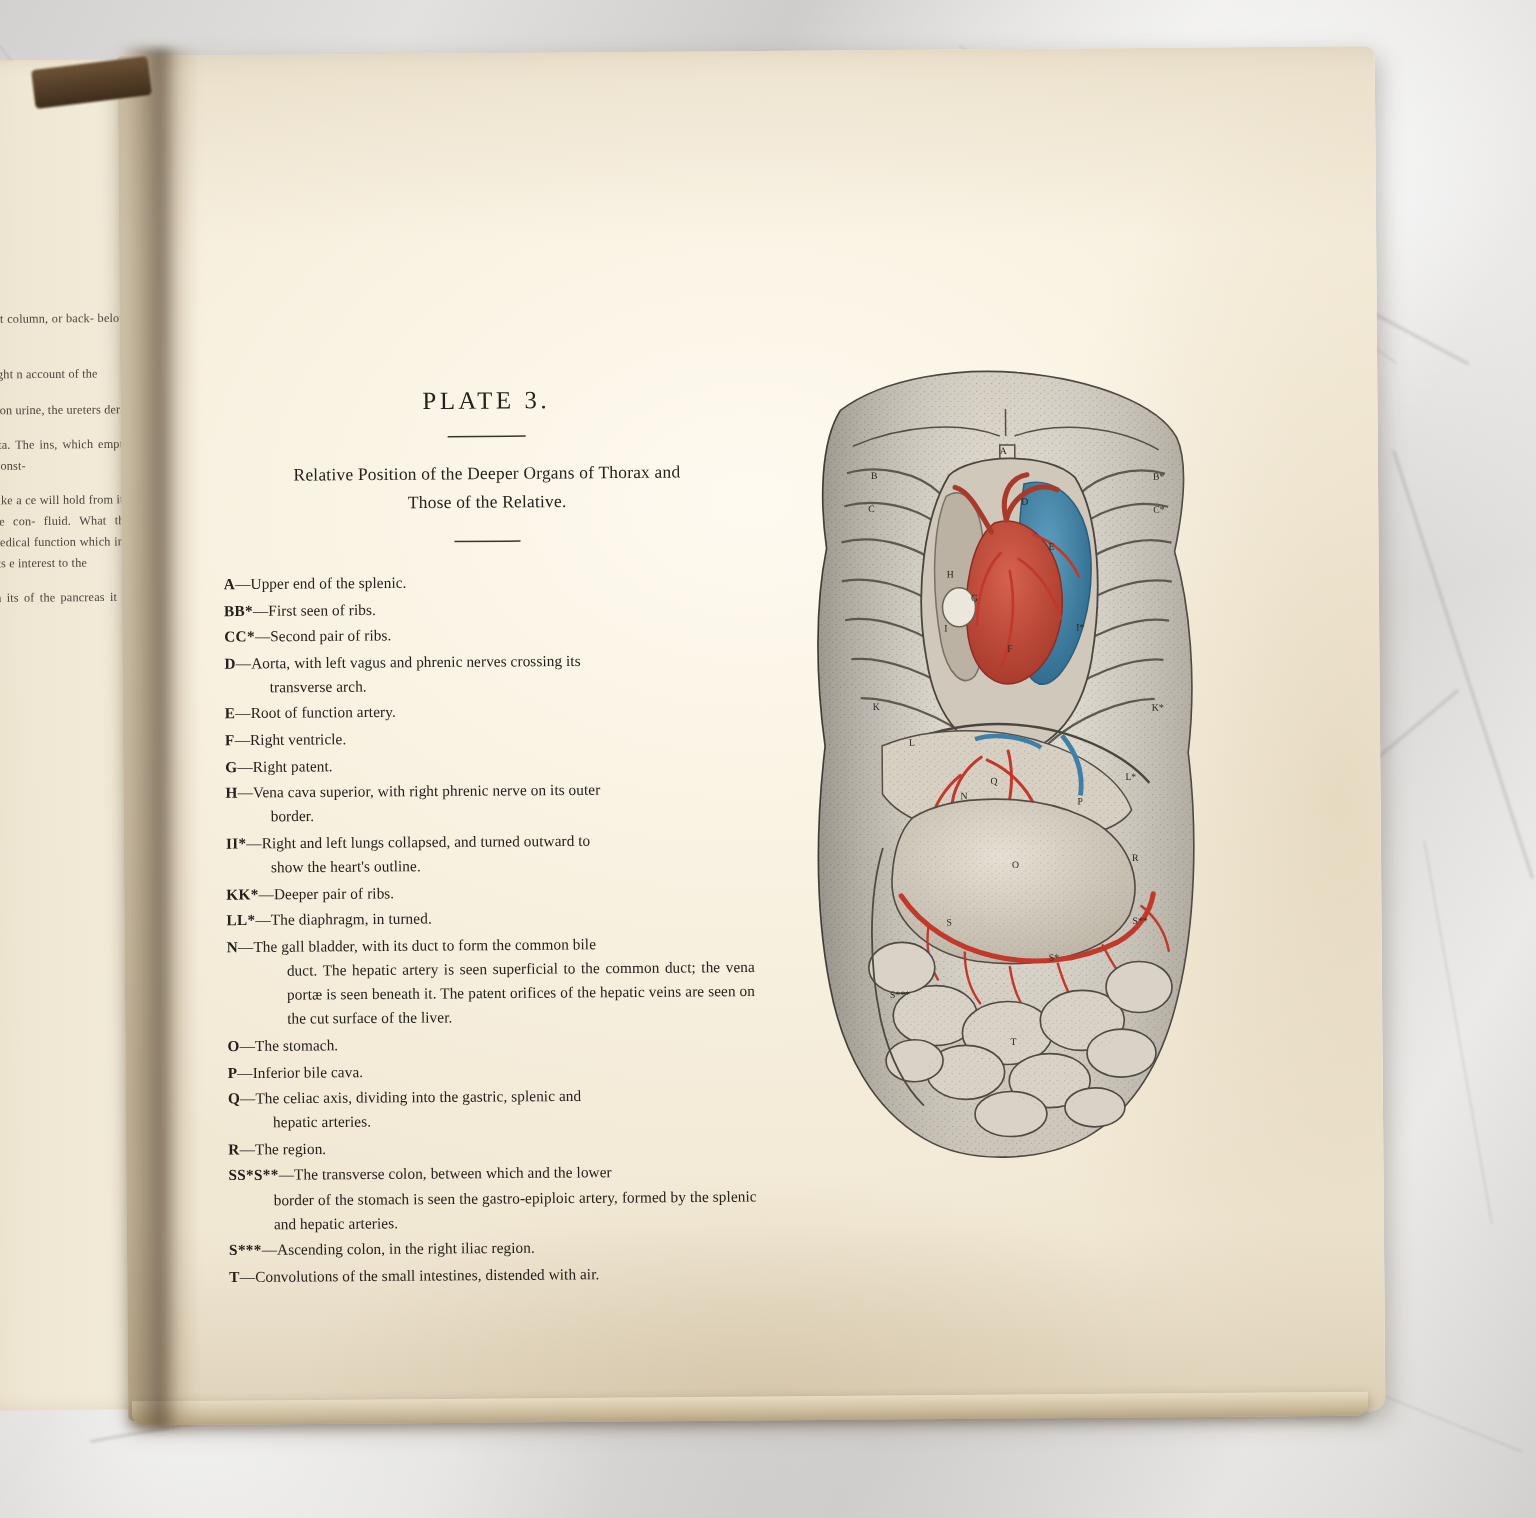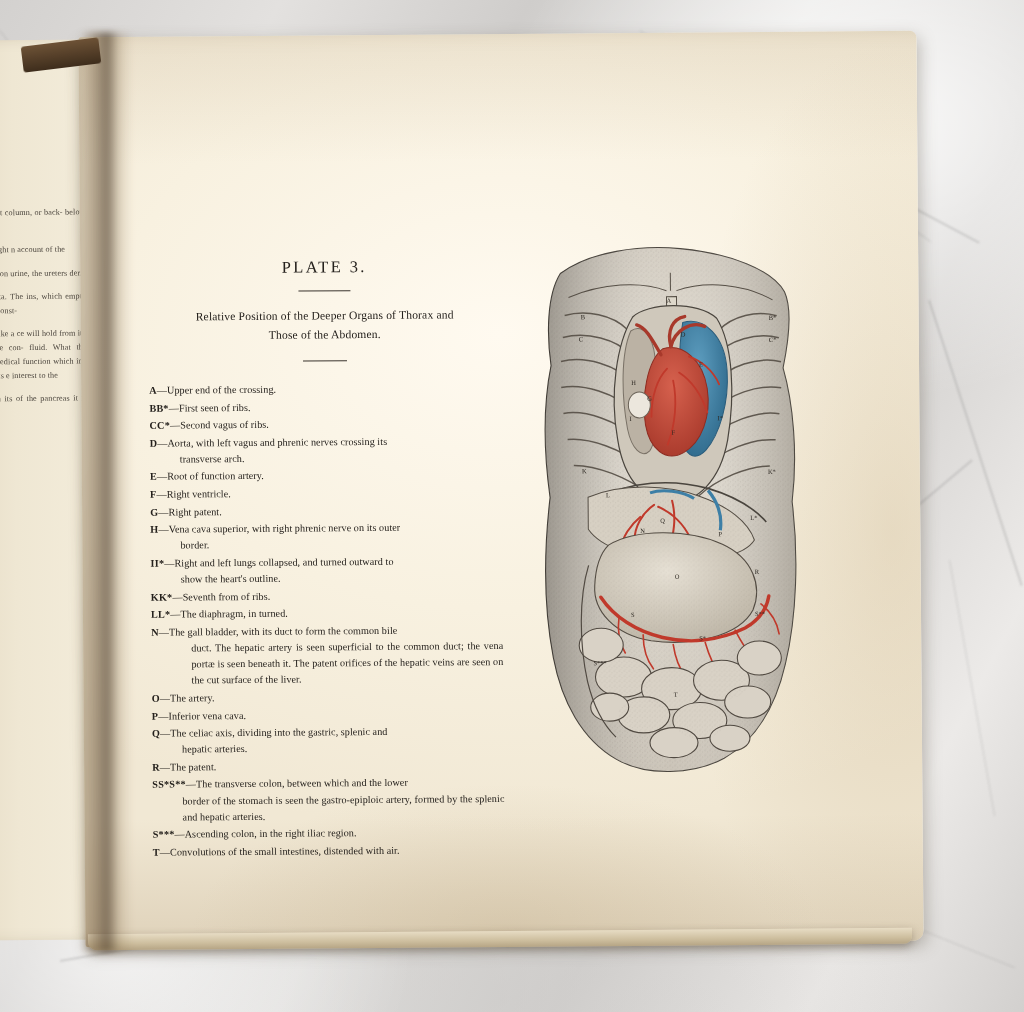--- a/index.html
+++ b/index.html
@@ -237,41 +237,41 @@
     <div id="gutter"></div>
 
     <div id="right-page">
       <div id="page-tone"></div>
 
       <div id="textcol">
         <div id="plate-title">PLATE 3.</div>
         <div class="rule"></div>
         <div id="subtitle">
           <span>Relative Position of the Deeper Organs of Thorax and</span><br>
-          <span>Those of the Abdomen.</span>
+          <span>Those of the Relative.</span>
         </div>
         <div class="rule short"></div>
 
         <div id="legend">
-          <div class="legend-item"><span class="key">A</span><span class="body">—Upper end of the crossing.</span></div>
+          <div class="legend-item"><span class="key">A</span><span class="body">—Upper end of the splenic.</span></div>
           <div class="legend-item"><span class="key">BB*</span><span class="body">—First seen of ribs.</span></div>
-          <div class="legend-item"><span class="key">CC*</span><span class="body">—Second vagus of ribs.</span></div>
+          <div class="legend-item"><span class="key">CC*</span><span class="body">—Second pair of ribs.</span></div>
           <div class="legend-item"><span class="key">D</span><span class="body">—Aorta, with left vagus and phrenic nerves crossing its</span><span class="cont">transverse arch.</span></div>
           <div class="legend-item"><span class="key">E</span><span class="body">—Root of function artery.</span></div>
           <div class="legend-item"><span class="key">F</span><span class="body">—Right ventricle.</span></div>
           <div class="legend-item"><span class="key">G</span><span class="body">—Right patent.</span></div>
           <div class="legend-item"><span class="key">H</span><span class="body">—Vena cava superior, with right phrenic nerve on its outer</span><span class="cont">border.</span></div>
           <div class="legend-item"><span class="key">II*</span><span class="body">—Right and left lungs collapsed, and turned outward to</span><span class="cont">show the heart's outline.</span></div>
-          <div class="legend-item"><span class="key">KK*</span><span class="body">—Seventh from of ribs.</span></div>
+          <div class="legend-item"><span class="key">KK*</span><span class="body">—Deeper pair of ribs.</span></div>
           <div class="legend-item"><span class="key">LL*</span><span class="body">—The diaphragm, in turned.</span></div>
           <div class="legend-item"><span class="key">N</span><span class="body">—The gall bladder, with its duct to form the common bile</span><span class="cont deep">duct.  The hepatic artery is seen superficial to the common duct; the vena portæ is seen beneath it. The patent orifices of the hepatic veins are seen on the cut surface of the liver.</span></div>
-          <div class="legend-item"><span class="key">O</span><span class="body">—The artery.</span></div>
-          <div class="legend-item"><span class="key">P</span><span class="body">—Inferior vena cava.</span></div>
+          <div class="legend-item"><span class="key">O</span><span class="body">—The stomach.</span></div>
+          <div class="legend-item"><span class="key">P</span><span class="body">—Inferior bile cava.</span></div>
           <div class="legend-item"><span class="key">Q</span><span class="body">—The celiac axis, dividing into the gastric, splenic and</span><span class="cont">hepatic arteries.</span></div>
-          <div class="legend-item"><span class="key">R</span><span class="body">—The patent.</span></div>
+          <div class="legend-item"><span class="key">R</span><span class="body">—The region.</span></div>
           <div class="legend-item"><span class="key">SS*S**</span><span class="body">—The transverse colon, between which and the lower</span><span class="cont">border of the stomach is seen the gastro-epiploic artery, formed by the splenic and hepatic arteries.</span></div>
           <div class="legend-item"><span class="key">S***</span><span class="body">—Ascending colon, in the right iliac region.</span></div>
           <div class="legend-item"><span class="key">T</span><span class="body">—Convolutions of the small intestines, distended with air.</span></div>
         </div>
       </div>
 
       <div id="plate">
         <svg width="300" height="540" viewBox="0 0 300 540" xmlns="http://www.w3.org/2000/svg">
           <defs>
             <radialGradient id="gFlesh" cx="50%" cy="40%" r="65%">

